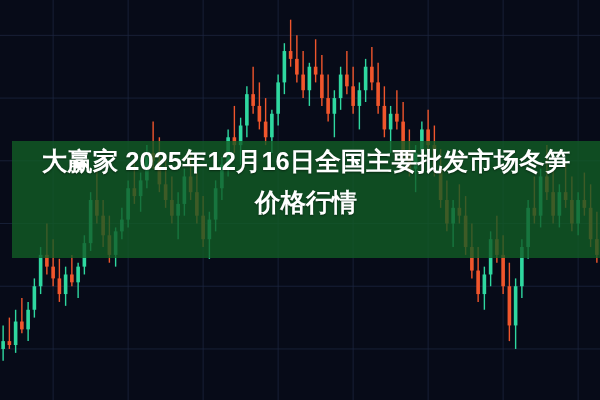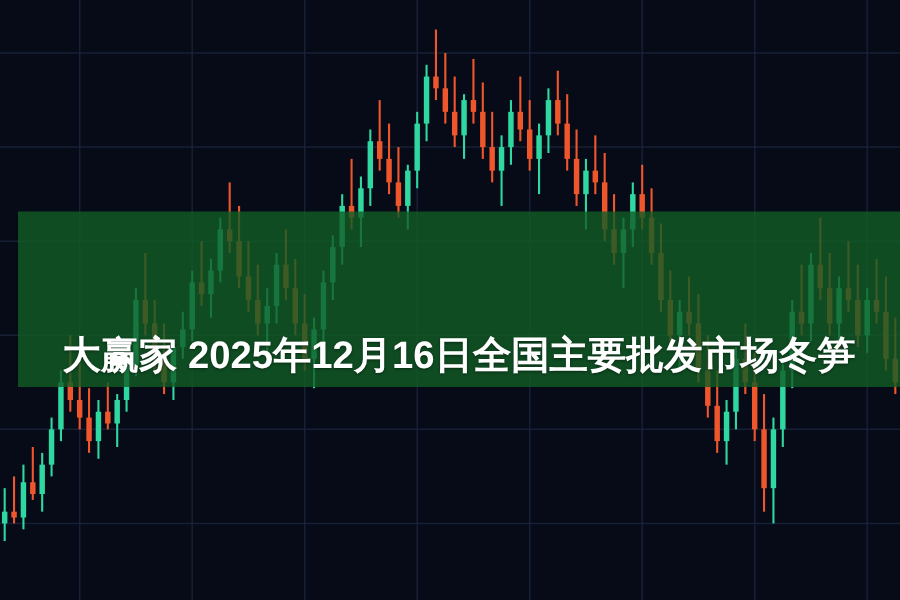--- a/index.html
+++ b/index.html
@@ -22,21 +22,21 @@
   #chart-svg { display:block; width:600px; height:400px; }
 
   
   #banner {
     position:absolute;
     left:12px; right:0;
     top:141px;
     height:117px;
     background:rgba(18,92,38,0.80);
     display:flex;
-    align-items:flex-end;
+    align-items:flex-start;
     justify-content:center;
     z-index:5;
   }
   #title-block {
     width:100%;
     padding:0 8px;
     text-align:center;
     color:#ffffff;
     font-size:25.5px;
     line-height:41px;
@@ -264,16 +264,17 @@
           <rect x="588.8125" y="207.84" width="3.6249999999999996" height="31.359999999999985" fill="#f0562c"></rect>
           <line x1="596.875" x2="596.875" y1="211.76000000000002" y2="262.72" stroke="#f0562c" stroke-width="1.4"></line>
           <rect x="595.0625" y="239.2" width="3.6249999999999996" height="15.680000000000007" fill="#f0562c"></rect>
         </g>
     </svg>
   </div>
 
   <div id="banner">
     <div id="title-block">
       <span class="tline">大赢家 2025年12月16日全国主要批发市场冬笋</span>
+      <span class="tline">价格行情</span>
     </div>
   </div>
 
 </div>
 
 </body></html>

